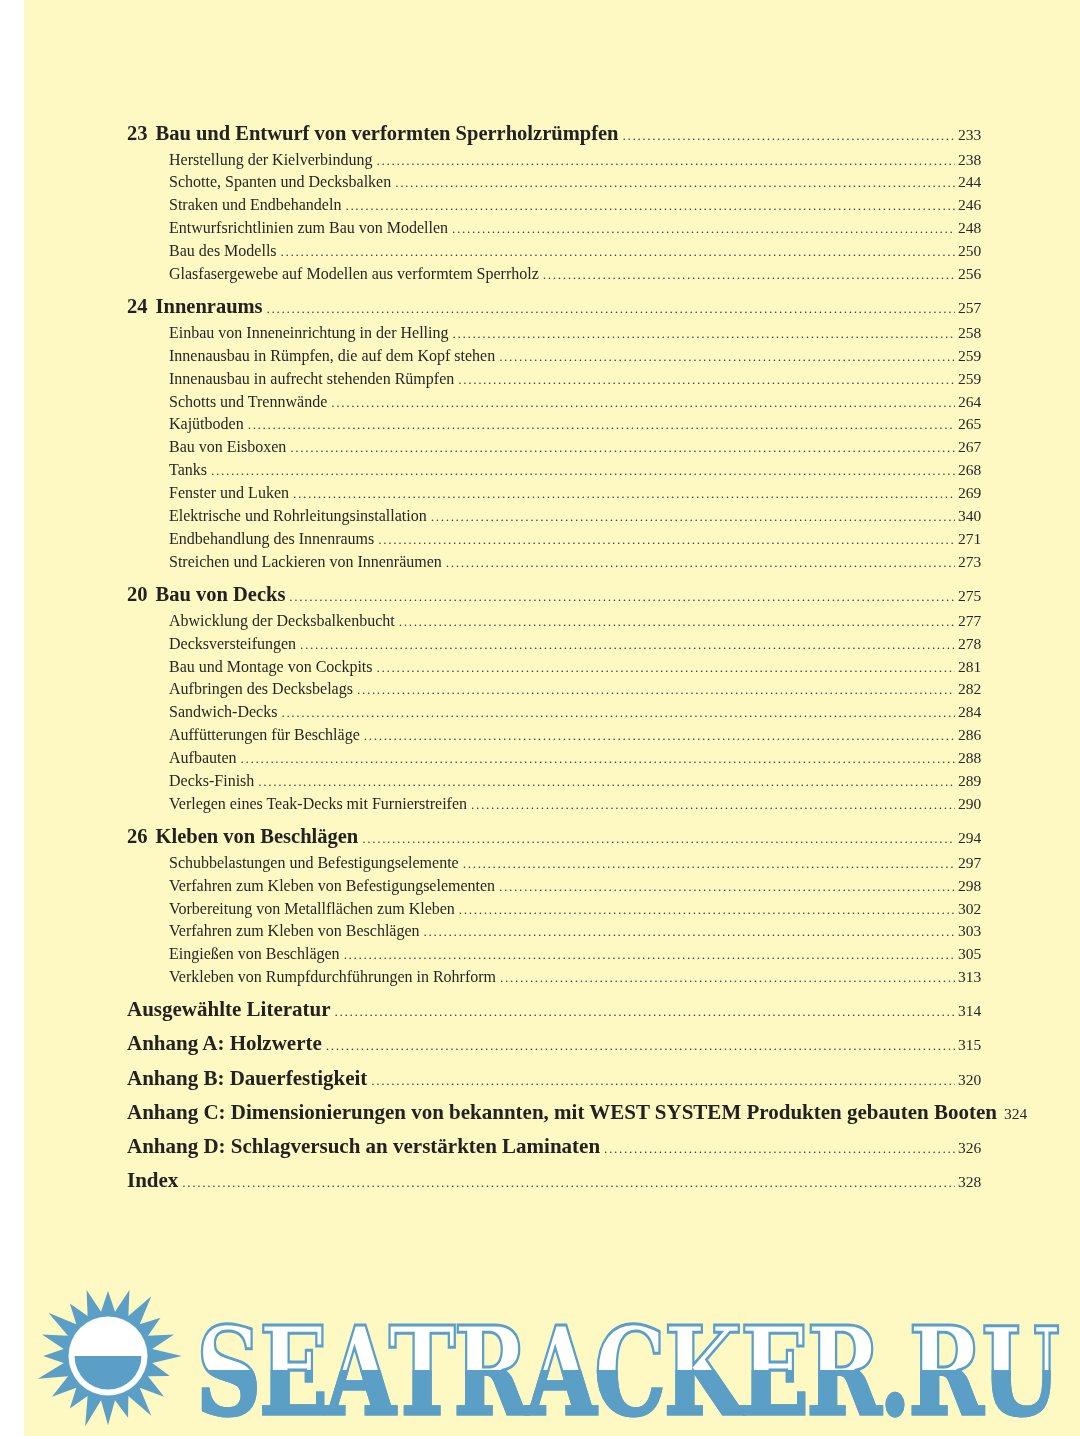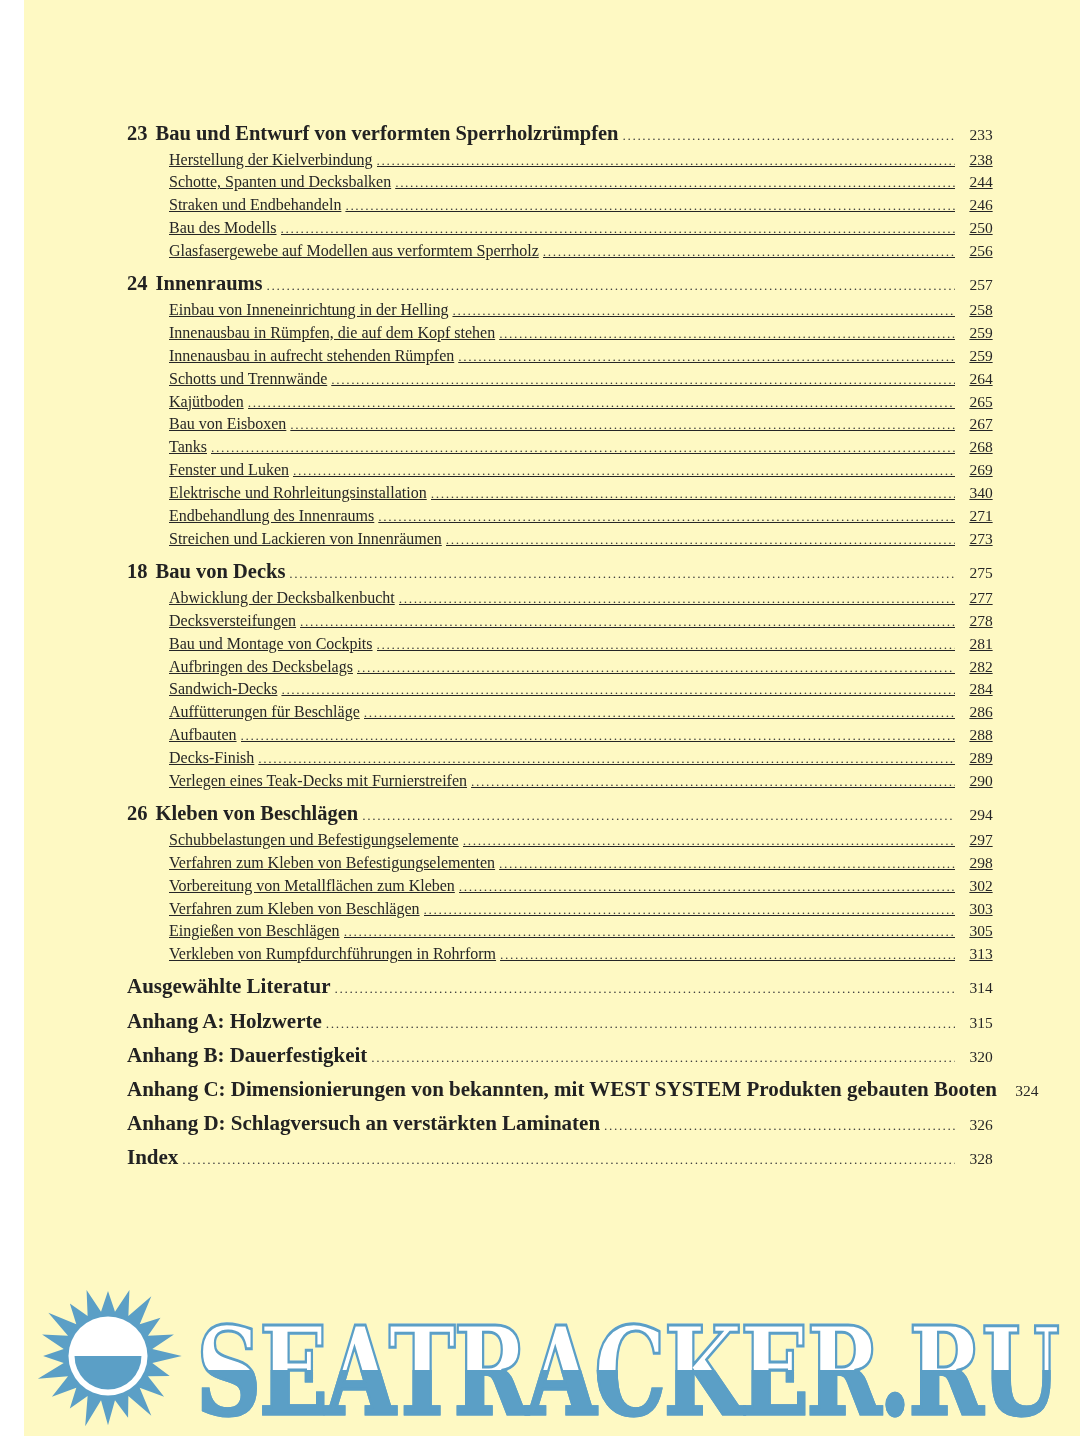--- a/index.html
+++ b/index.html
@@ -34,36 +34,36 @@
     letter-spacing: 1.6px;
     color: #3c3c3c;
     margin: 0 3px 0 4px;
   }
   .row .dots::after {
     content: "...................................................................................................................................................................................................................................................";
   }
   .row .pagenum {
     width: 46px;
     flex: 0 0 46px;
-    text-align: center;
+    text-align: left;
     font-size: 15.5px;
     font-weight: normal;
   }
   .row.chapter {
     line-height: 25px;
     margin-top: 8.5px;
     margin-bottom: 1px;
   }
   .row.chapter .label {
     font-size: 20.5px;
     font-weight: bold;
     color: #222222;
   }
   .row.chapter .num { margin-right: 8px; }
-  .row.sub { padding-left: 42px; text-decoration: underline; }
+  .row.sub { padding-left: 42px; }
   .row.extra {
     line-height: 22px;
     margin-top: 9.2px;
   }
   .row.extra .label {
     font-size: 21px;
     font-weight: bold;
     color: #222222;
   }
   .watermark {
@@ -114,20 +114,25 @@
         <span class="label">Schotte, Spanten und Decksbalken</span>
         <span class="dots"></span>
         <span class="pagenum">244</span>
       </div>
       <div class="row sub">
         <span class="label">Straken und Endbehandeln</span>
         <span class="dots"></span>
         <span class="pagenum">246</span>
       </div>
       <div class="row sub">
+        <span class="label">Entwurfsrichtlinien zum Bau von Modellen</span>
+        <span class="dots"></span>
+        <span class="pagenum">248</span>
+      </div>
+      <div class="row sub">
         <span class="label">Bau des Modells</span>
         <span class="dots"></span>
         <span class="pagenum">250</span>
       </div>
       <div class="row sub">
         <span class="label">Glasfasergewebe auf Modellen aus verformtem Sperrholz</span>
         <span class="dots"></span>
         <span class="pagenum">256</span>
       </div>
       <div class="row chapter">
@@ -184,21 +189,21 @@
         <span class="label">Endbehandlung des Innenraums</span>
         <span class="dots"></span>
         <span class="pagenum">271</span>
       </div>
       <div class="row sub">
         <span class="label">Streichen und Lackieren von Innenräumen</span>
         <span class="dots"></span>
         <span class="pagenum">273</span>
       </div>
       <div class="row chapter">
-        <span class="label"><span class="num">18</span><span>Bau von Decks</span></span>
+        <span class="label"><span class="num">20</span><span>Bau von Decks</span></span>
         <span class="dots"></span>
         <span class="pagenum">275</span>
       </div>
       <div class="row sub">
         <span class="label">Abwicklung der Decksbalkenbucht</span>
         <span class="dots"></span>
         <span class="pagenum">277</span>
       </div>
       <div class="row sub">
         <span class="label">Decksversteifungen</span>

